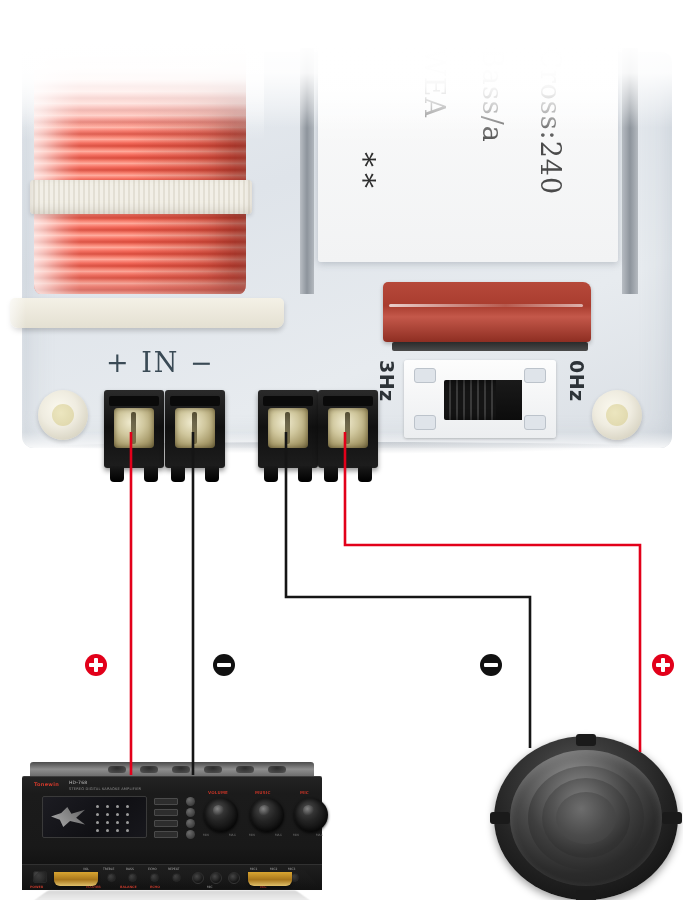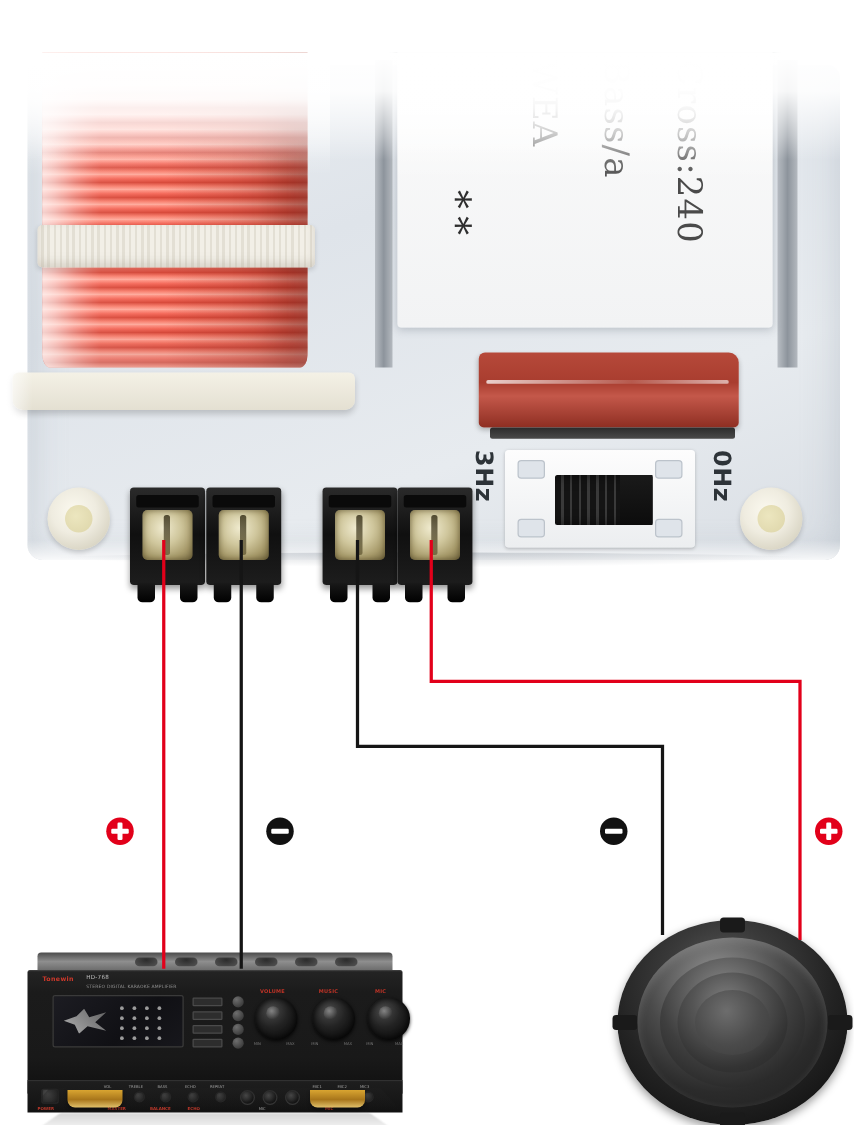--- a/index.html
+++ b/index.html
@@ -378,20 +378,21 @@
       <div class="switch-pad sp4"></div>
       <div class="switch-lever"></div>
     </div>
 
     <div class="sw-lbl swl-left nosel" style="left:398px;top:318px;">3Hz</div>
     <div class="sw-lbl swl-right nosel">0Hz</div>
 
     <div class="standoff so-left"></div>
     <div class="standoff so-right"></div>
 
+    <div class="silk silk-in nosel">+ IN −</div>
 
     <div class="tb tb1">
       <div class="screw"></div>
       <div class="foot"></div>
       <div class="foot foot2"></div>
     </div>
     <div class="tb tb2">
       <div class="screw"></div>
       <div class="foot"></div>
       <div class="foot foot2"></div>

